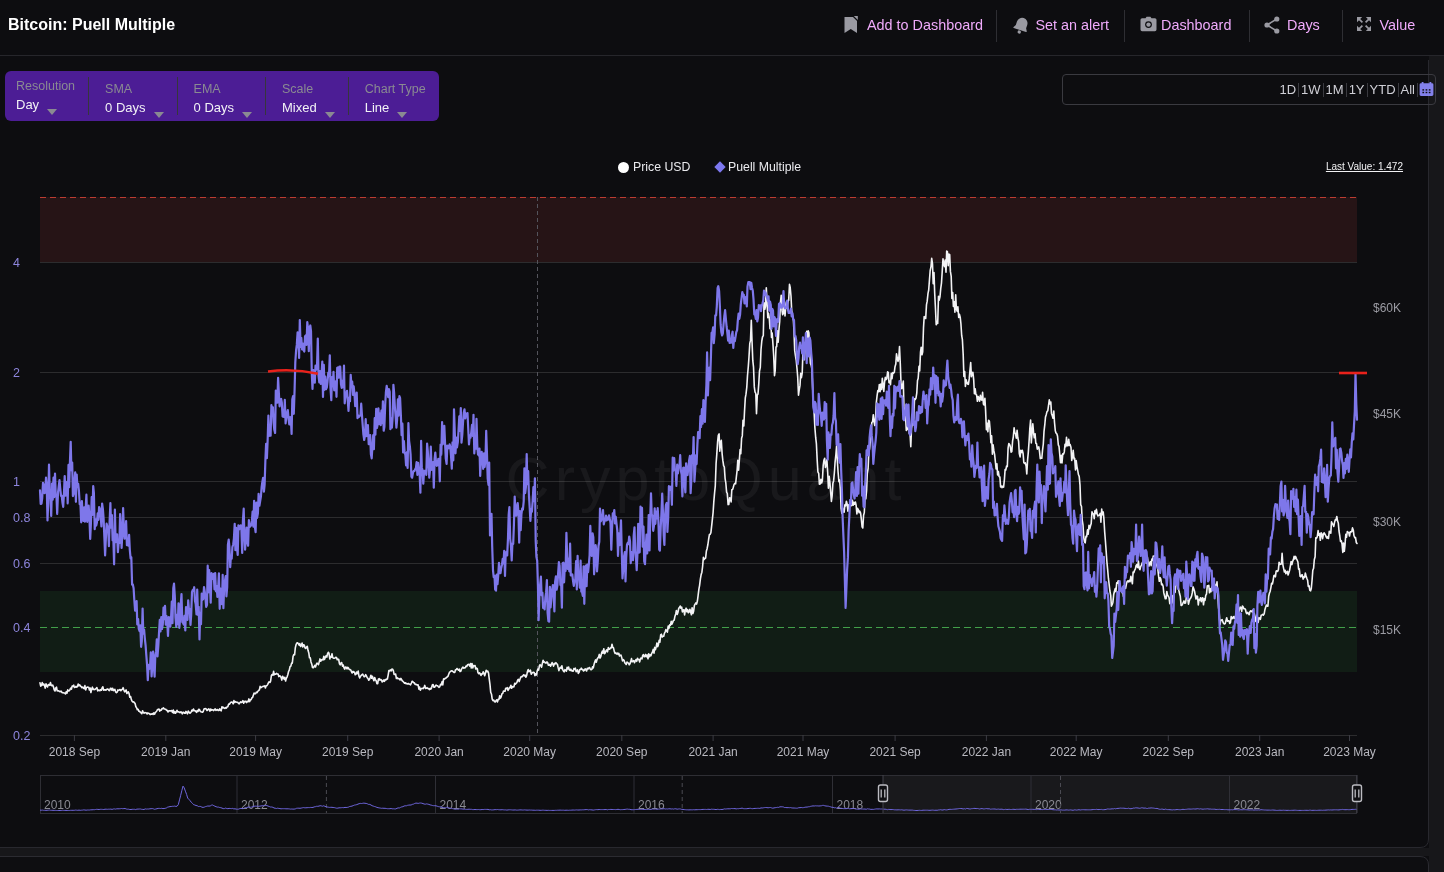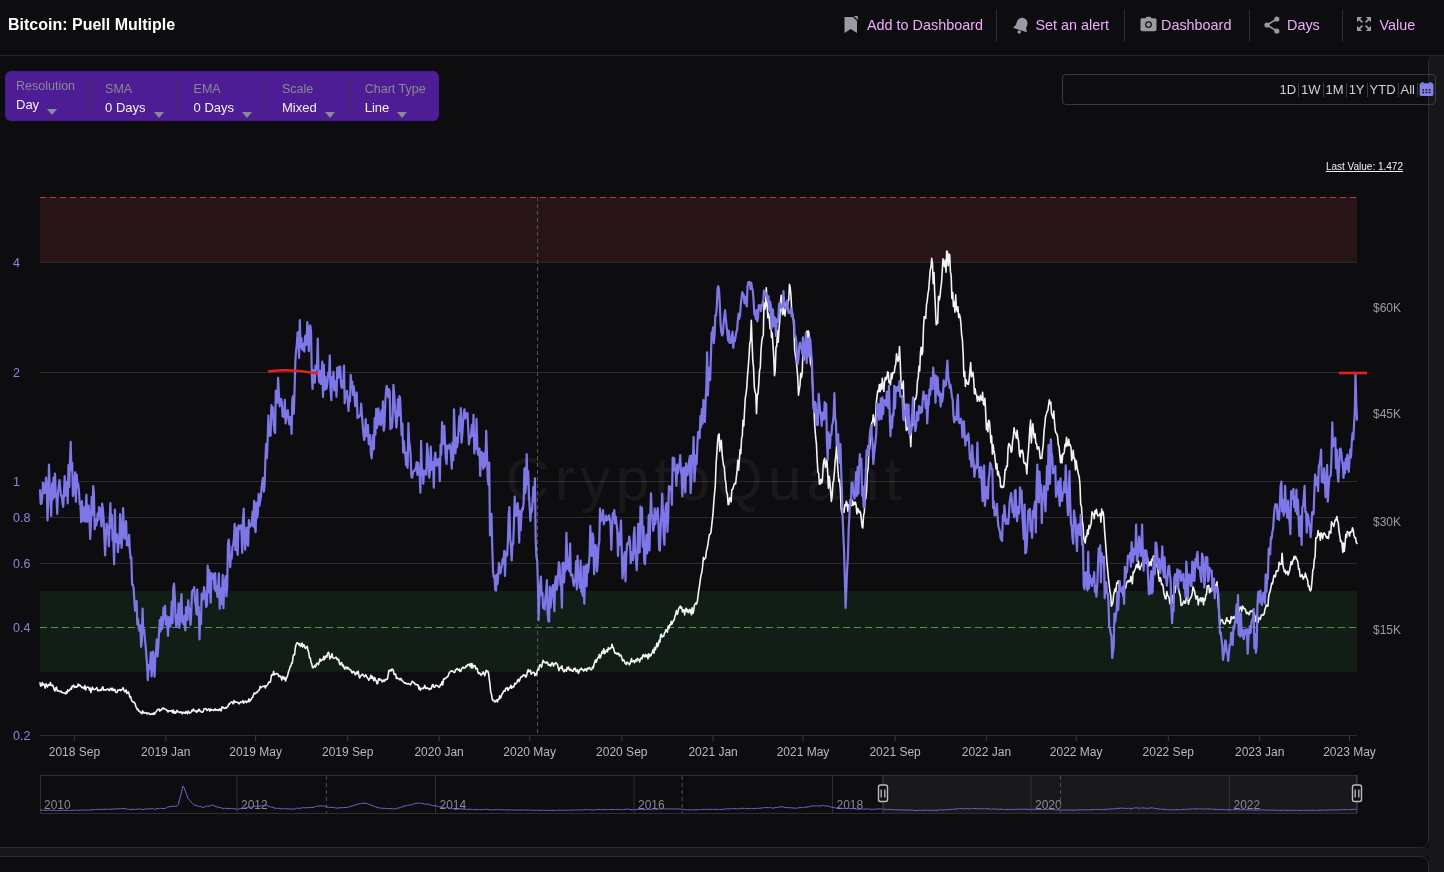--- a/index.html
+++ b/index.html
@@ -203,13 +203,23 @@
         <g fill="#0d0d10">
           <rect x="4.4" y="8.2" width="1.7" height="1.4"></rect>
           <rect x="7.6" y="8.2" width="1.7" height="1.4"></rect>
           <rect x="10.8" y="8.2" width="1.7" height="1.4"></rect>
           <rect x="4.4" y="10.8" width="1.7" height="1.4"></rect>
           <rect x="7.6" y="10.8" width="1.7" height="1.4"></rect>
           <rect x="10.8" y="10.8" width="1.7" height="1.4"></rect>
         </g>
       </svg>
 </div>
+<div class="leg">
+ <div class="li" style="left:618px">
+        <span style="width:11px;height:11px;border-radius:50%;background:#fff;display:inline-block"></span>
+        <span>Price USD</span>
+      </div>
+ <div class="li" style="left:716px">
+        <span style="width:8px;height:8px;background:#7d78f0;display:inline-block;transform:rotate(45deg)"></span>
+        <span>Puell Multiple</span>
+      </div>
+</div>
 <div class="lv">Last Value: 1.472</div>
 </div>
 </body></html>

